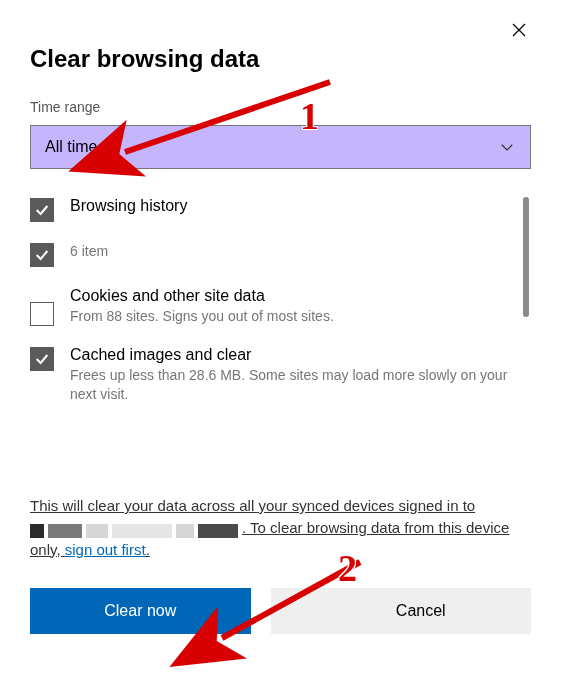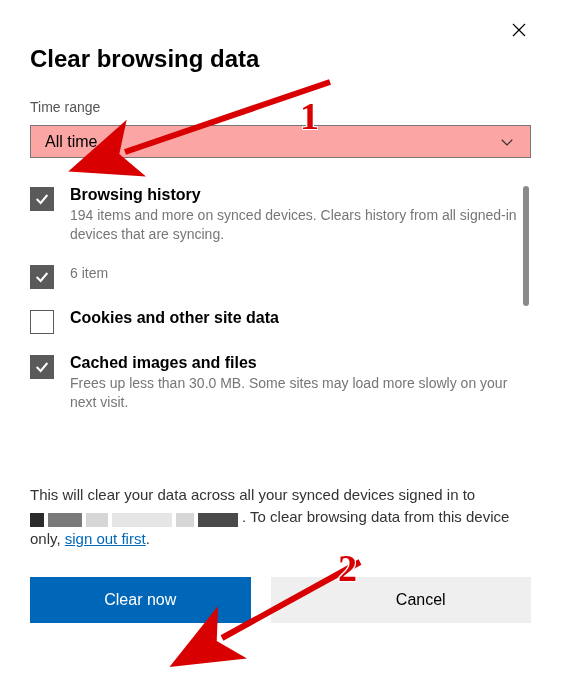--- a/index.html
+++ b/index.html
@@ -32,29 +32,29 @@
     font-size: 14px;
     color: #555;
     margin-bottom: 10px;
   }
   .select-wrap {
     position: relative;
     margin-bottom: 28px;
   }
   .select {
     width: 100%;
-    height: 33px;
+    height: 44px;
     border: 1px solid #777;
     padding: 8px 14px;
     font-size: 16px;
     display: flex;
     align-items: center;
     justify-content: space-between;
     cursor: pointer;
-    background:#fca5a5;
+    background:#c4b5fd;
   }
   .select .chev { display:flex;align-items:center; }
   .options-area {
     position: relative;
     height: 290px;
     overflow: hidden;
   }
   .option-row {
     display: flex;
     gap: 16px;
@@ -71,21 +71,21 @@
     cursor: pointer;
     margin-top: 1px;
   }
   .checkbox.checked {
     background: #5a5a5a;
   }
   .checkbox.checked svg { width:16px;height:16px; }
   .opt-text { flex: 1; padding-right: 14px; }
   .opt-title {
     font-size: 16px;
-    font-weight: 700;
+    font-weight: 400;
     color: #000;
     margin-bottom: 2px;
   }
   .opt-sub {
     font-size: 14px;
     color: #767676;
     line-height: 1.35;
   }
   .fade-bottom {
     position: absolute;
@@ -103,20 +103,21 @@
     width: 6px;
     height: 120px;
     background: #8a8a8a;
     border-radius: 3px;
   }
   .summary {
     font-size: 15px;
     color: #333;
     line-height: 1.45;
     margin-top: 8px;
+    text-decoration: underline;
   }
   .redacted {
     display: inline-block;
     vertical-align: middle;
     height: 18px;
     margin-bottom:-4px;
   }
   .red-seg { display:inline-block; height:14px; margin-right:4px; }
   .link {
     color: #0067b8;
@@ -193,51 +194,51 @@
 <div class="options-area">
 
   <div class="option-row">
     <div class="checkbox checked">
       <svg viewBox="0 0 24 24">
           <path d="M4 12 L10 18 L20 6" fill="none" stroke="#fff" stroke-width="3"></path>
         </svg>
     </div>
     <div class="opt-text">
       <div class="opt-title">Browsing history</div>
-      <div class="opt-sub">194 items and more on synced devices. Clears history from all signed-in devices that are syncing.</div>
     </div>
   </div>
 
   <div class="option-row">
     <div class="checkbox checked">
       <svg viewBox="0 0 24 24">
           <path d="M4 12 L10 18 L20 6" fill="none" stroke="#fff" stroke-width="3"></path>
         </svg>
     </div>
     <div class="opt-text">
       <div class="opt-sub">6 item</div>
     </div>
   </div>
 
-  <div class="option-row" style="margin-top:18px;">
+  <div class="option-row" style="margin-top:18px;align-items:flex-end;">
     <div class="checkbox"></div>
     <div class="opt-text">
       <div class="opt-title">Cookies and other site data</div>
+      <div class="opt-sub">From 88 sites. Signs you out of most sites.</div>
     </div>
   </div>
 
   <div class="option-row" style="margin-top:18px;">
     <div class="checkbox checked">
       <svg viewBox="0 0 24 24">
           <path d="M4 12 L10 18 L20 6" fill="none" stroke="#fff" stroke-width="3"></path>
         </svg>
     </div>
     <div class="opt-text">
-      <div class="opt-title">Cached images and files</div>
-      <div class="opt-sub">Frees up less than 30.0 MB. Some sites may load more slowly on your next visit.</div>
+      <div class="opt-title">Cached images and clear</div>
+      <div class="opt-sub">Frees up less than 28.6 MB. Some sites may load more slowly on your next visit.</div>
     </div>
   </div>
 
   <div class="fade-bottom"></div>
   <div class="scrollbar-track"></div>
 </div>
 
 <p class="summary">
   <span>This will clear your data across all your synced devices signed in to </span><span class="redacted"><span class="red-seg" style="width:14px;background:#2b2b2b"></span><span class="red-seg" style="width:34px;background:#7a7a7a"></span><span class="red-seg" style="width:22px;background:#d6d6d6"></span><span class="red-seg" style="width:60px;background:#e6e6e6"></span><span class="red-seg" style="width:18px;background:#d6d6d6"></span><span class="red-seg" style="width:40px;background:#4a4a4a"></span></span><span>. To clear browsing data from this device only, </span><span class="link">sign out first</span><span>.</span>
 </p>

